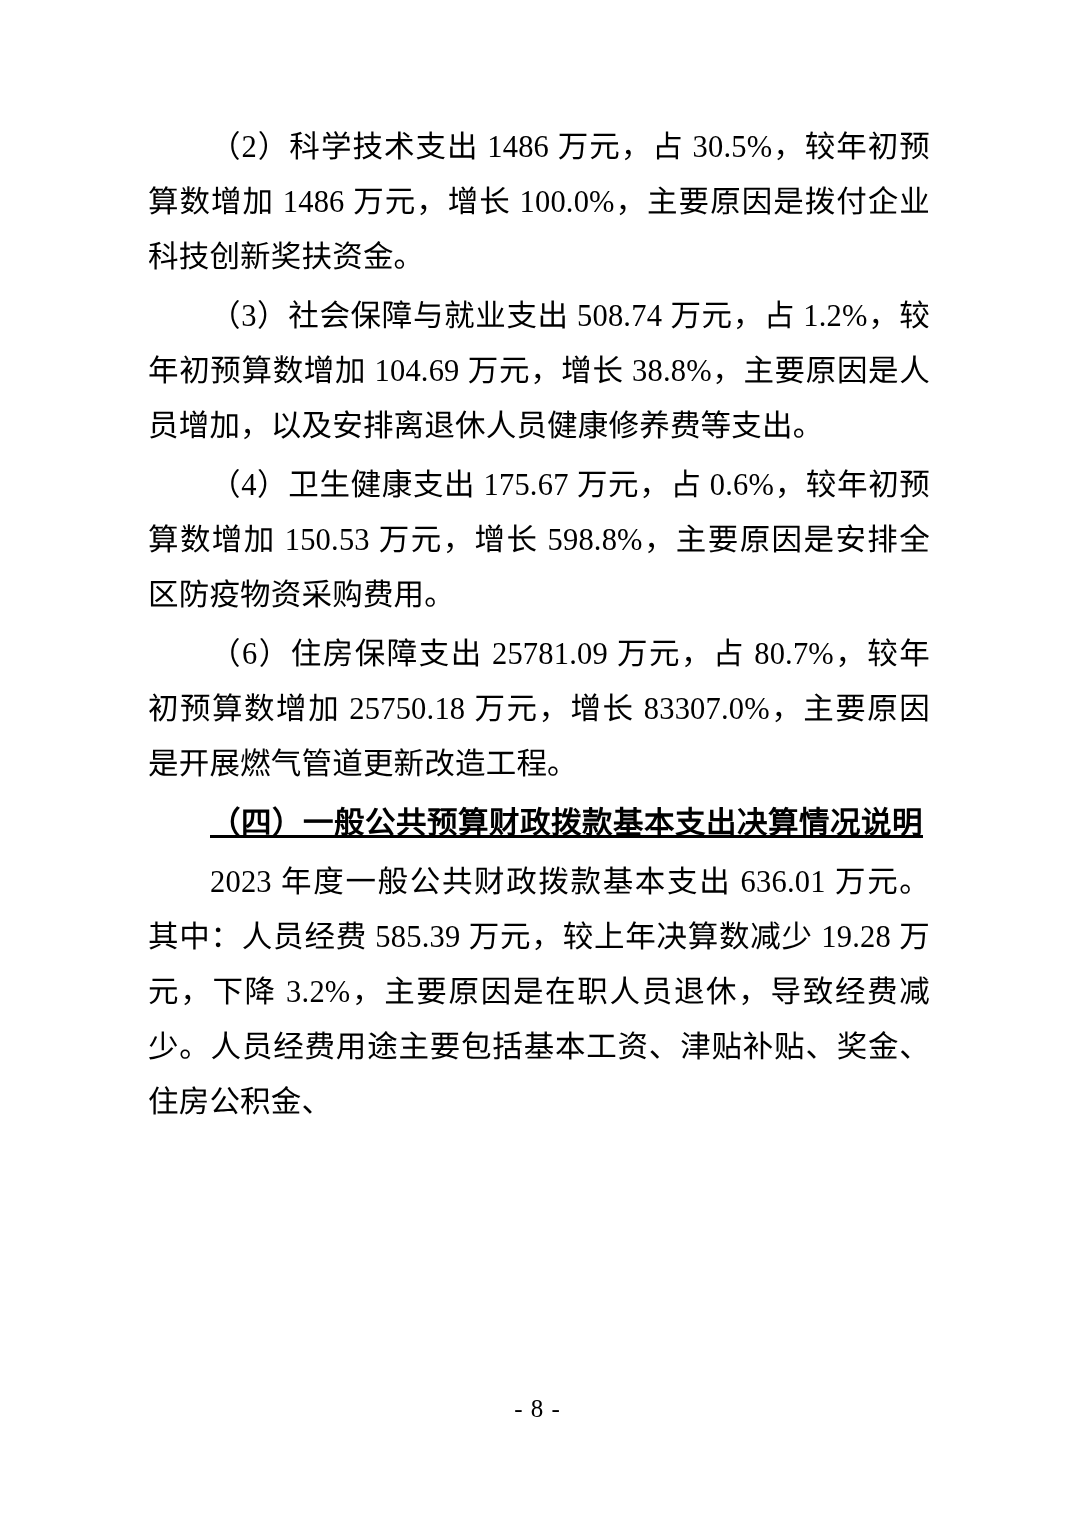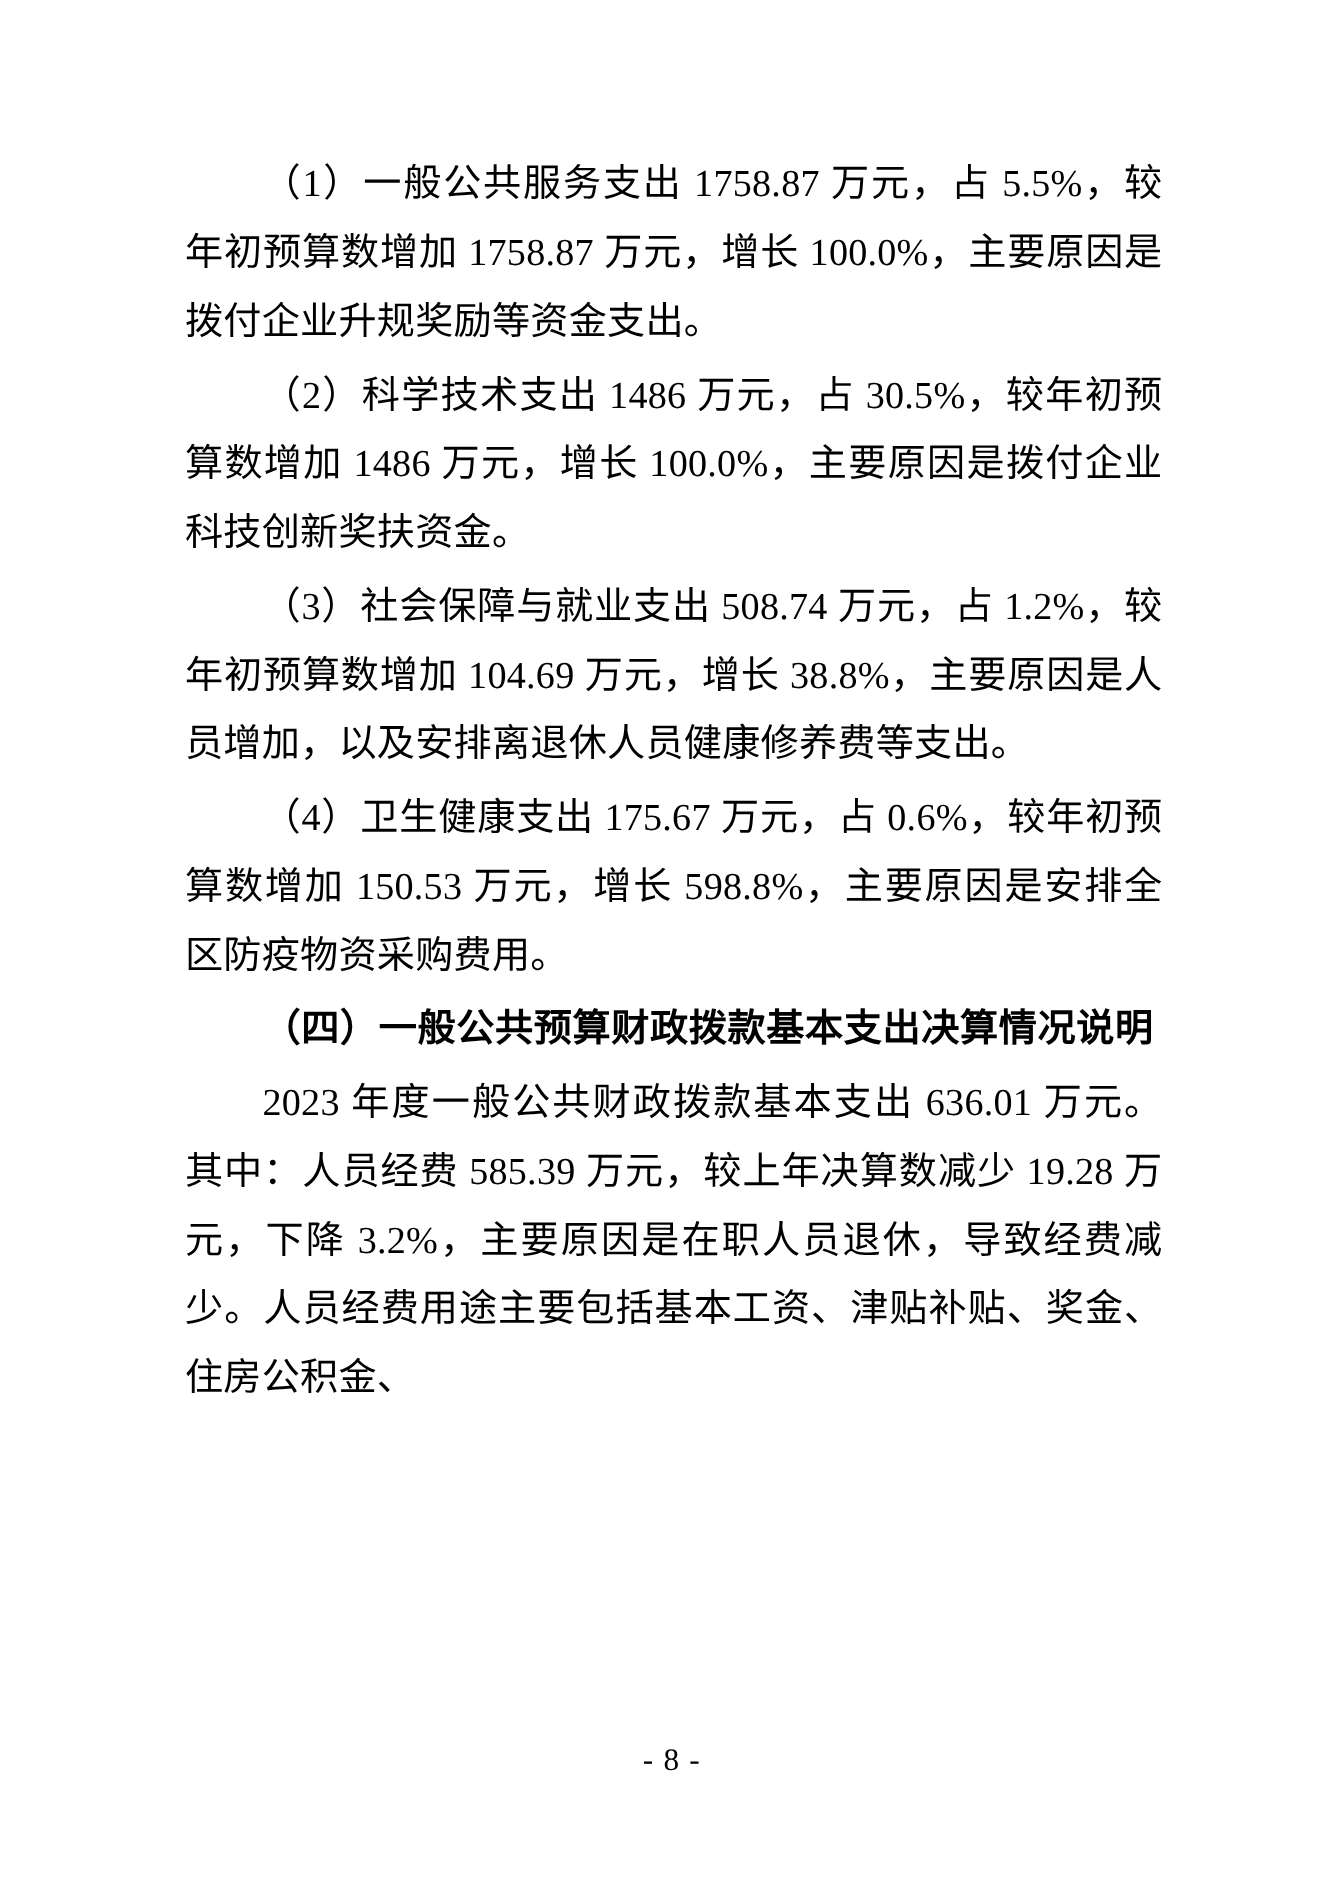--- a/index.html
+++ b/index.html
@@ -35,41 +35,42 @@
     line-height: 55px;
     text-align: justify;
     text-justify: inter-ideograph;
     letter-spacing: 0.2px;
     text-indent: 62px;
     word-break: break-all;
   }
   p.para.bold {
     font-weight: bold;
     letter-spacing: 0.5px;
+    text-decoration: underline;
   }
   .footer {
     position: absolute;
     left: 0;
     top: 1395px;
     width: 1075px;
     text-align: center;
     font-size: 25px;
     letter-spacing: 1px;
     color: #000000;
   }
 </style>
 </head>
 <body>
 
 <div class="page">
 
   <div class="content">
-    <p class="para">（1）一般公共服务支出 1758.87 万元，占 5.5%，较年初预算数增加 1758.87 万元，增长 100.0%，主要原因是拨付企业升规奖励等资金支出。</p>
     <p class="para">（2）科学技术支出 1486 万元，占 30.5%，较年初预算数增加 1486 万元，增长 100.0%，主要原因是拨付企业科技创新奖扶资金。</p>
     <p class="para">（3）社会保障与就业支出 508.74 万元，占 1.2%，较年初预算数增加 104.69 万元，增长 38.8%，主要原因是人员增加，以及安排离退休人员健康修养费等支出。</p>
     <p class="para">（4）卫生健康支出 175.67 万元，占 0.6%，较年初预算数增加 150.53 万元，增长 598.8%，主要原因是安排全区防疫物资采购费用。</p>
+    <p class="para">（6）住房保障支出 25781.09 万元，占 80.7%，较年初预算数增加 25750.18 万元，增长 83307.0%，主要原因是开展燃气管道更新改造工程。</p>
     <p class="para bold">（四）一般公共预算财政拨款基本支出决算情况说明</p>
     <p class="para">2023 年度一般公共财政拨款基本支出 636.01 万元。其中：人员经费 585.39 万元，较上年决算数减少 19.28 万元，下降 3.2%，主要原因是在职人员退休，导致经费减少。人员经费用途主要包括基本工资、津贴补贴、奖金、住房公积金、</p>
   </div>
 
   <div class="footer">- 8 -</div>
 
 </div>
 
 </body></html>

